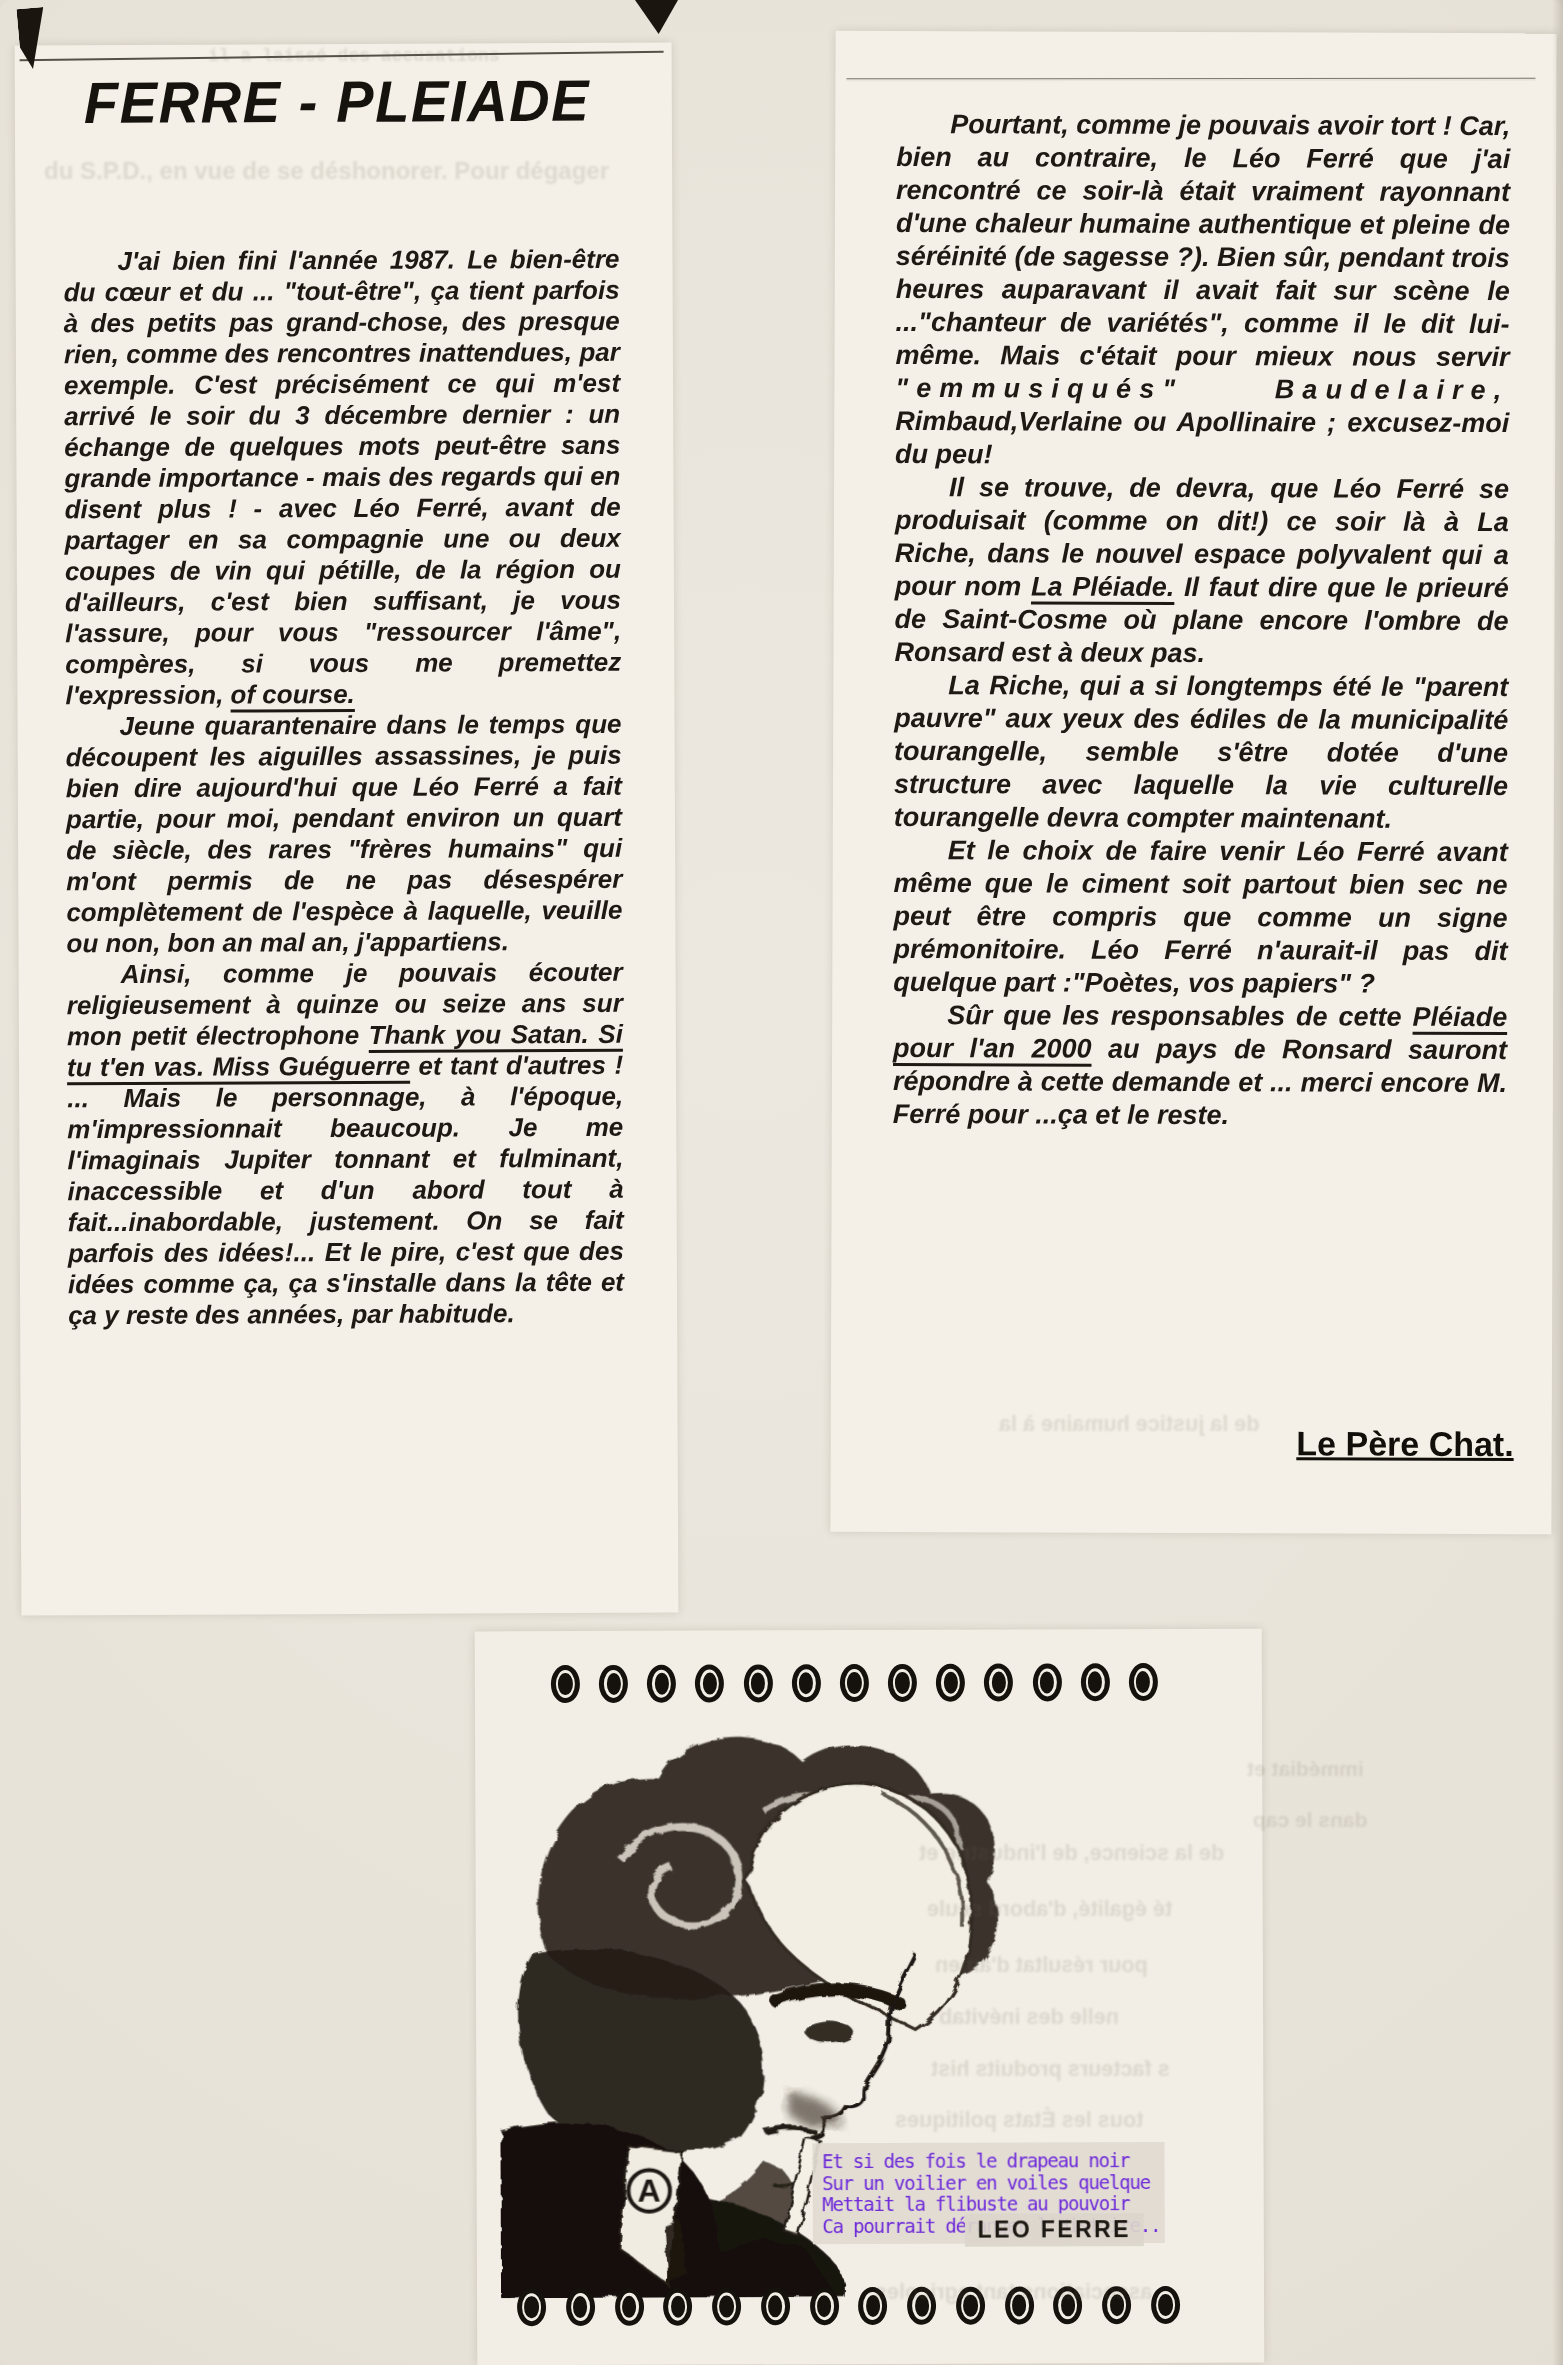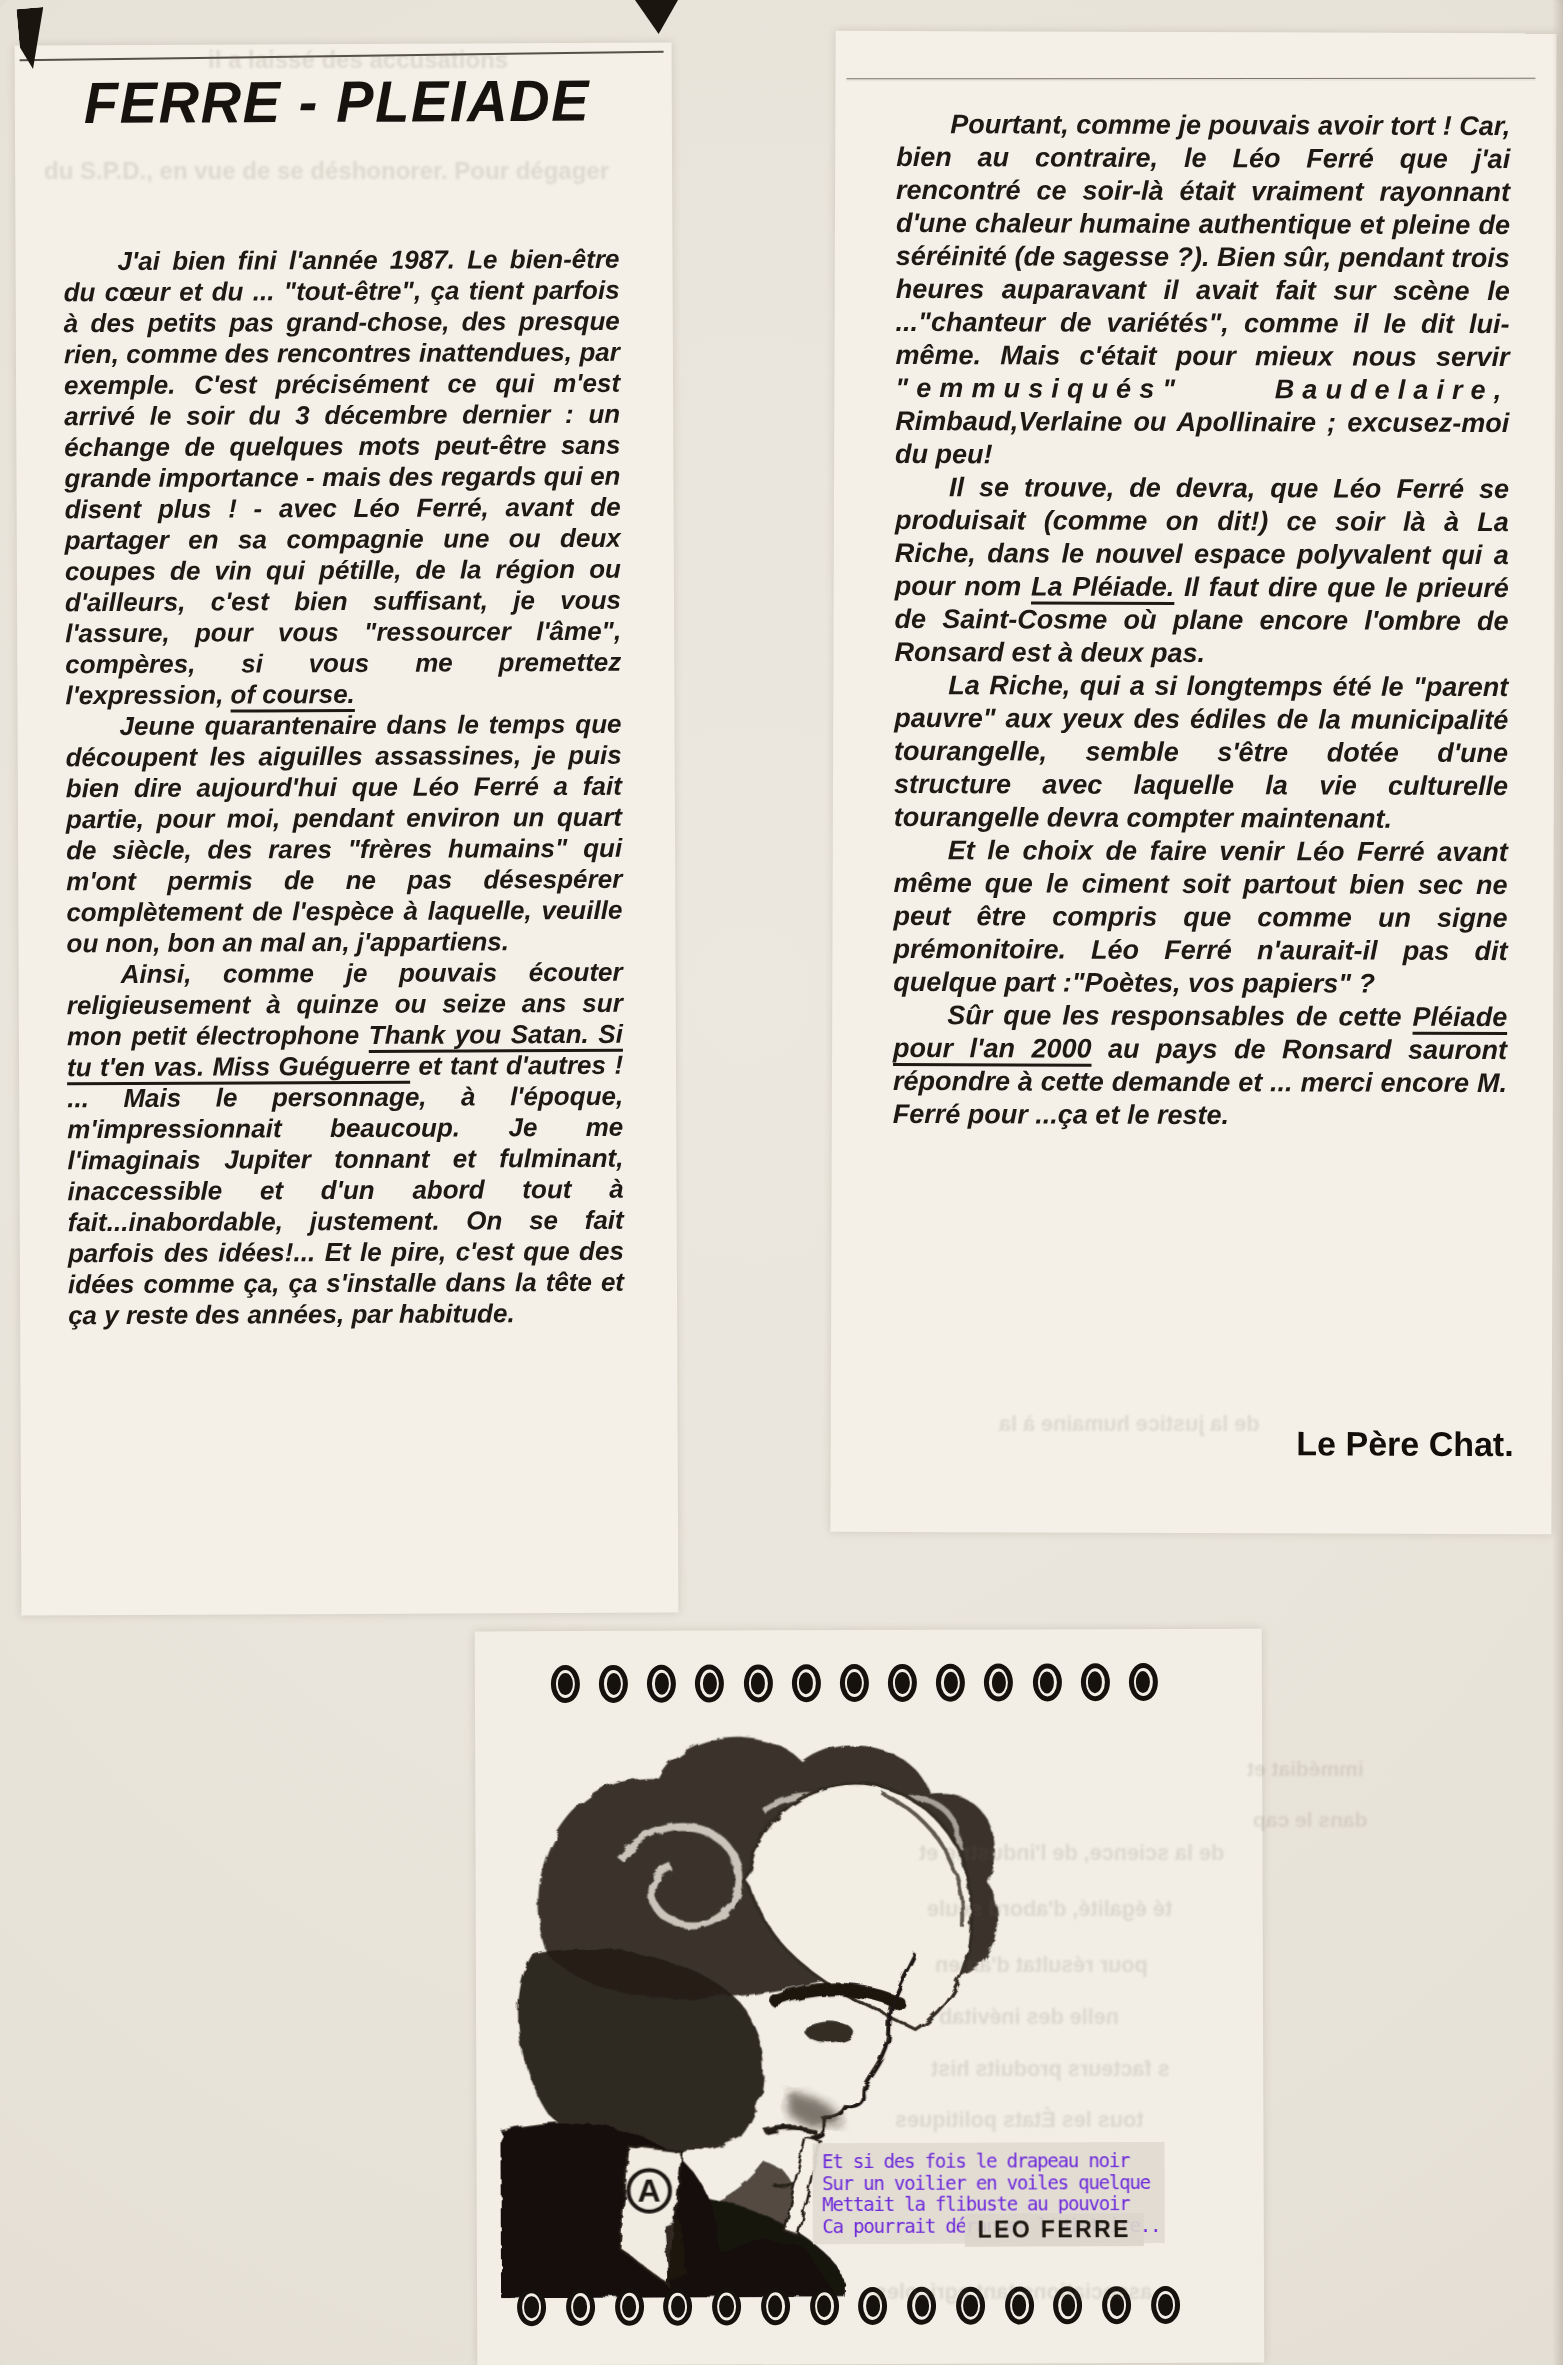--- a/index.html
+++ b/index.html
@@ -34,21 +34,21 @@
     color:#16130e;transform:scaleY(1.04);}
   .col-body{position:absolute;color:#1e1913;text-align:justify;}
   .left-clip .col-body{left:48px;right:53px;top:201px;
     font:italic 700 26px/31px "Liberation Sans",sans-serif;}
   .right-clip .col-body{left:61px;right:46px;top:77px;
     font:italic 700 27px/33px "Liberation Sans",sans-serif;}
   .col-body p{margin:0;text-indent:54px;}
   .u{text-decoration:underline;text-decoration-thickness:2.8px;text-underline-offset:5.6px;}
   .ls{letter-spacing:.3em;}
   .signature{position:absolute;right:38px;top:1392px;
-    font:700 34px "Liberation Sans",sans-serif;font-style:normal;color:#120f0a;}
+    font:700 34px "Liberation Sans",sans-serif;font-style:normal;color:#120f0a;text-decoration:underline;}
 
   
   .dots{position:absolute;display:flex;justify-content:space-between;z-index:4;}
   .dots-top{left:76px;top:34px;width:607px;}
   .dots-bottom{left:40px;top:657px;width:663px;}
   .dot{width:29px;height:38px;border:5.6px solid #15110c;border-radius:50%;
     background:#f2eee5;position:relative;box-sizing:border-box;flex:none;}
   .dot::before{content:"";position:absolute;left:2.4px;right:2.4px;top:3.2px;bottom:3.2px;
     background:#15110c;border-radius:50%;}
 
@@ -185,21 +185,21 @@
         <span class="dot"></span>
         <span class="dot"></span>
         <span class="dot"></span>
         <span class="dot"></span>
         <span class="dot"></span>
         <span class="dot"></span>
       </div>
   </section>
 
   <div class="ghost-layer">
-      <div class="ghost" style="left: 208px; top: 46px; font-size: 24px;">il a laissé des accusations</div>
+      <div class="ghost" style="left: 208px; top: 46px; font-size: 18px; font-family: Liberation Mono, monospace;">il a laissé des accusations</div>
       <div class="ghost" style="left: 44px; top: 157px; font-size: 24px;">du S.P.D., en vue de se déshonorer. Pour dégager</div>
       <div class="ghost m" style="left: 999px; top: 1411px; font-size: 21.6px;">de la justice humaine à la</div>
       <div class="ghost m" style="left: 919px; top: 1840px; font-size: 21.6px;">de la science, de l'industrie et</div>
       <div class="ghost m" style="left: 927px; top: 1896px; font-size: 21.6px;">té égalité, d'abord seule</div>
       <div class="ghost m" style="left: 935px; top: 1952px; font-size: 21.6px;">pour résultat d'amen</div>
       <div class="ghost m" style="left: 939px; top: 2004px; font-size: 21.6px;">nelle des inévitab</div>
       <div class="ghost m" style="left: 931px; top: 2056px; font-size: 21.6px;">s facteurs produits hist</div>
       <div class="ghost m" style="left: 895px; top: 2107px; font-size: 21.6px;">tous les États politiques</div>
       <div class="ghost m" style="left: 875px; top: 2279px; font-size: 21.6px;">associations tant agricoles</div>
       <div class="ghost m" style="left: 1247px; top: 1757px; font-size: 21px;">immédiat et</div>

